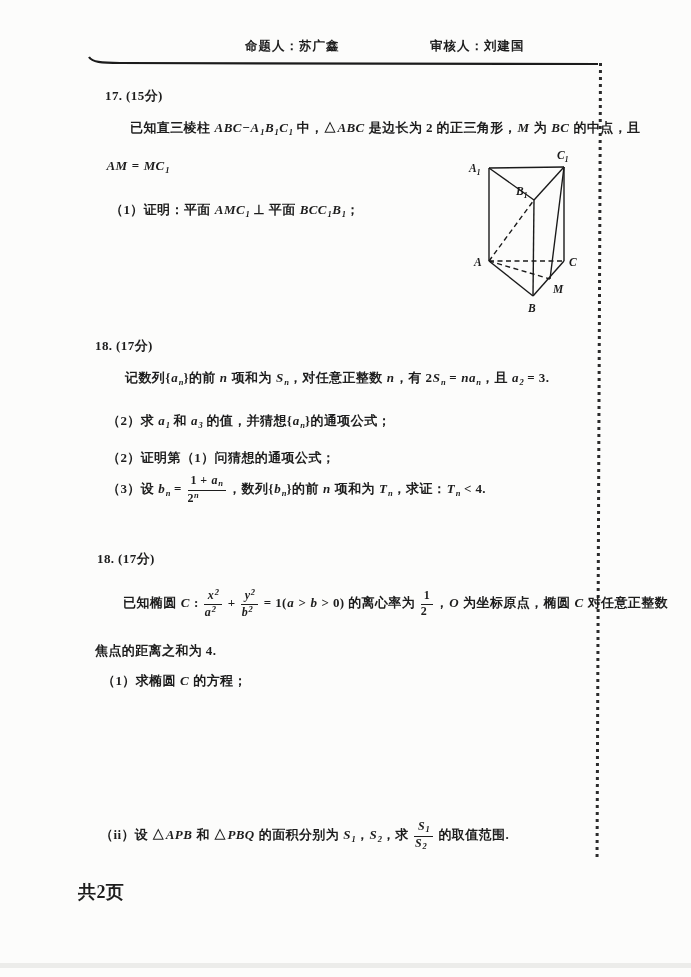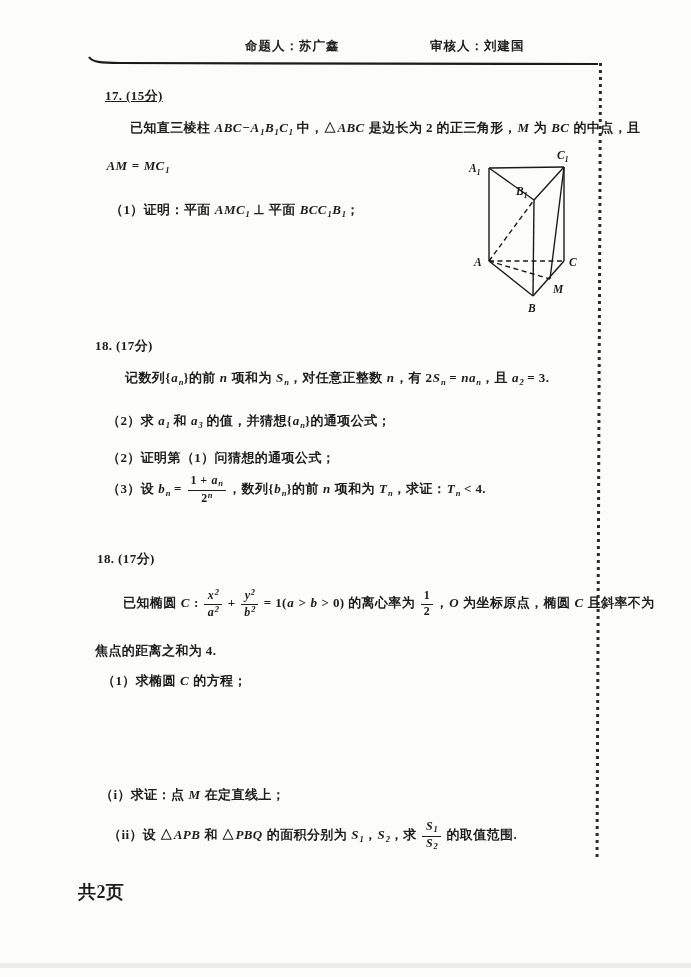--- a/index.html
+++ b/index.html
@@ -19,21 +19,21 @@
     line-height:20px;
     letter-spacing:0.4px;
   }
   .tall{line-height:40px;}
   .hdr{font-size:12.5px;letter-spacing:1px;}
   .tx{font-style:normal;}
   .mi{font-style:italic;padding:0 0.5px;}
   .msub{font-style:italic;font-size:8.5px;vertical-align:-3px;letter-spacing:0;}
   .msup{font-style:italic;font-size:8.5px;vertical-align:6px;letter-spacing:0;}
   .frac{
-    display:inline-flex;flex-direction:column;align-items:center;
+    display:inline-flex;flex-direction:column;
     vertical-align:middle;line-height:1.15;margin:0 2px;font-size:12px;
   }
   .frac .num{border-bottom:1.3px solid #1d1d1d;padding:0 3px 0.5px;}
   .frac .den{padding-top:0.5px;}
   .frac .msub{vertical-align:-2px;}
   .frac .msup{vertical-align:4px;}
   .top-rule{position:absolute;left:0;top:0;pointer-events:none;}
   .dotted-rule{
     position:absolute;left:599px;top:63px;width:2.6px;height:798px;
     background:repeating-linear-gradient(to bottom,#2b2b2b 0 2.6px,transparent 2.6px 7px);
@@ -56,21 +56,21 @@
 
   <div class="line hdr" style="left:245px;top:36px;">命题人：苏广鑫</div>
   <div class="line hdr" style="left:430px;top:36px;">审核人：刘建国</div>
 
   <svg class="top-rule" width="691" height="70">
     <path d="M89,57 C92,62 101,63 120,63 L598,64" fill="none" stroke="#1b1b1b" stroke-width="2.2"></path>
   </svg>
 
   <div class="dotted-rule"></div>
 
-  <div class="line" style="left:105px;top:86px;text-decoration:underline;">17. (15分)</div>
+  <div class="line" style="left:105px;top:86px;">17. (15分)</div>
   <div class="line" style="left:130px;top:118px;"><span class="tx">已知直三棱柱 </span><span class="mi">ABC</span><span class="tx">−</span><span class="mi">A</span><span class="msub">1</span><span class="mi">B</span><span class="msub">1</span><span class="mi">C</span><span class="msub">1</span><span class="tx"> 中，△</span><span class="mi">ABC</span><span class="tx"> 是边长为 2 的正三角形，</span><span class="mi">M</span><span class="tx"> 为 </span><span class="mi">BC</span><span class="tx"> 的中点，且</span></div>
   <div class="line" style="left:106px;top:156px;"><span class="mi">AM</span><span class="tx"> = </span><span class="mi">MC</span><span class="msub">1</span></div>
   <div class="line" style="left:110px;top:200px;"><span class="tx">（1）证明：平面 </span><span class="mi">AMC</span><span class="msub">1</span><span class="tx"> ⊥ 平面 </span><span class="mi">BCC</span><span class="msub">1</span><span class="mi">B</span><span class="msub">1</span><span class="tx">；</span></div>
 
   <svg class="figure" width="140" height="172" viewBox="0 0 140 172">
     <g stroke="#1a1a1a" stroke-width="1.4" fill="none">
 
       <path d="M34,23 L109,22"></path>
       <path d="M34,23 L79,55"></path>
       <path d="M79,55 L109,22"></path>
@@ -106,25 +106,24 @@
   <div class="line" style="left:97px;top:549px;">18. (17分)</div>
   <div class="line tall" style="left:123px;top:583px;"><span class="tx">已知椭圆 </span><span class="mi">C</span><span class="tx"> : </span><span class="frac">
         <span class="num"><span class="mi">x</span><span class="msup">2</span></span>
         <span class="den"><span class="mi">a</span><span class="msup">2</span></span>
       </span><span class="tx"> + </span><span class="frac">
         <span class="num"><span class="mi">y</span><span class="msup">2</span></span>
         <span class="den"><span class="mi">b</span><span class="msup">2</span></span>
       </span><span class="tx"> = 1(</span><span class="mi">a</span><span class="tx"> &gt; </span><span class="mi">b</span><span class="tx"> &gt; 0) 的离心率为 </span><span class="frac">
         <span class="num"><span class="tx">1</span></span>
         <span class="den"><span class="tx">2</span></span>
-      </span><span class="tx">，</span><span class="mi">O</span><span class="tx"> 为坐标原点，椭圆 </span><span class="mi">C</span><span class="tx"> 且斜率不为</span></div>
+      </span><span class="tx">，</span><span class="mi">O</span><span class="tx"> 为坐标原点，椭圆 </span><span class="mi">C</span><span class="tx"> 对任意正整数</span></div>
   <div class="line" style="left:95px;top:641px;"><span class="tx">焦点的距离之和为 4.</span></div>
   <div class="line" style="left:102px;top:671px;"><span class="tx">（1）求椭圆 </span><span class="mi">C</span><span class="tx"> 的方程；</span></div>
-  <div class="line" style="left:100px;top:785px;"><span class="tx">（i）求证：点 </span><span class="mi">M</span><span class="tx"> 在定直线上；</span></div>
-  <div class="line tall" style="left:108px;top:815px;"><span class="tx">（ii）设 △</span><span class="mi">APB</span><span class="tx"> 和 △</span><span class="mi">PBQ</span><span class="tx"> 的面积分别为 </span><span class="mi">S</span><span class="msub">1</span><span class="tx">，</span><span class="mi">S</span><span class="msub">2</span><span class="tx">，求 </span><span class="frac">
+  <div class="line tall" style="left:100px;top:815px;"><span class="tx">（ii）设 △</span><span class="mi">APB</span><span class="tx"> 和 △</span><span class="mi">PBQ</span><span class="tx"> 的面积分别为 </span><span class="mi">S</span><span class="msub">1</span><span class="tx">，</span><span class="mi">S</span><span class="msub">2</span><span class="tx">，求 </span><span class="frac">
         <span class="num"><span class="mi">S</span><span class="msub">1</span></span>
         <span class="den"><span class="mi">S</span><span class="msub">2</span></span>
       </span><span class="tx"> 的取值范围.</span></div>
 
   <div class="line" style="left:78px;top:882px;font-size:18px;">共2页</div>
 
   <div class="scan-edge"></div>
 
 </div>
 

